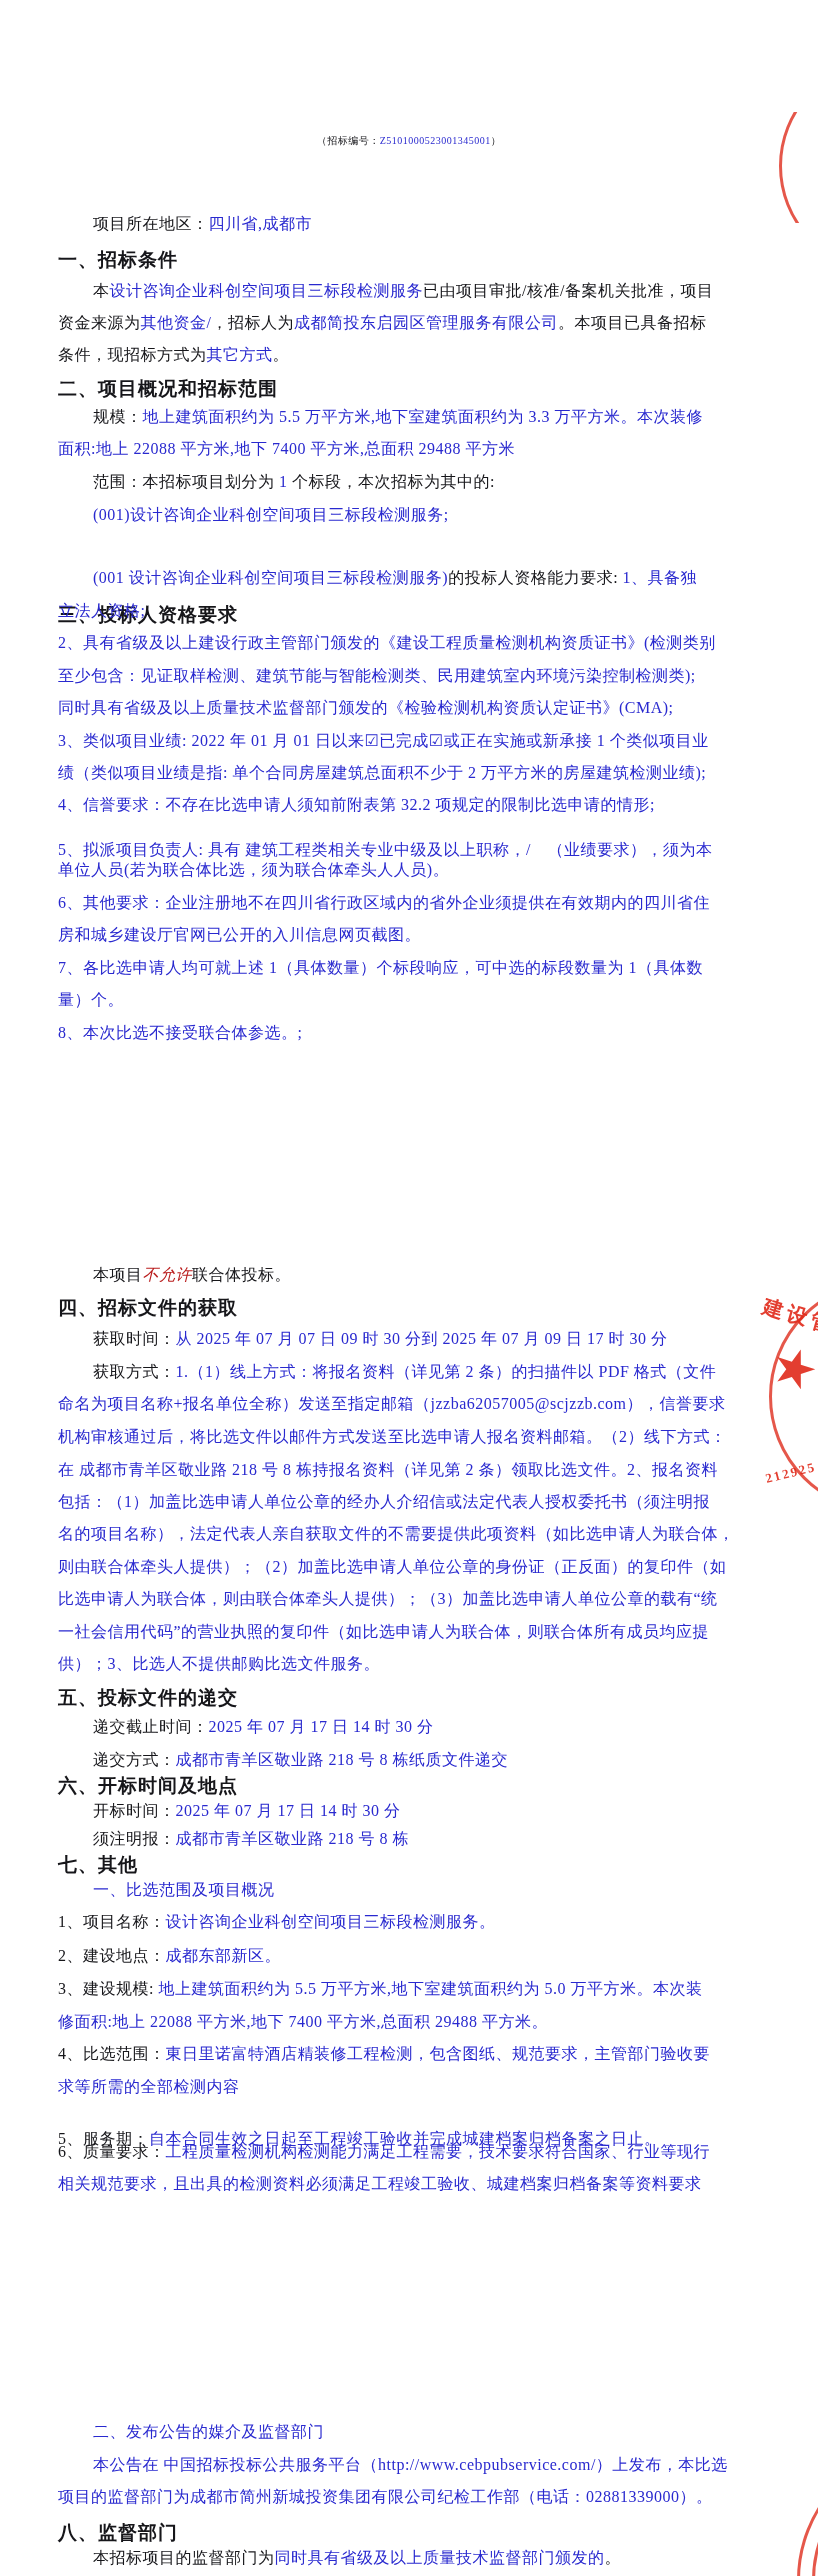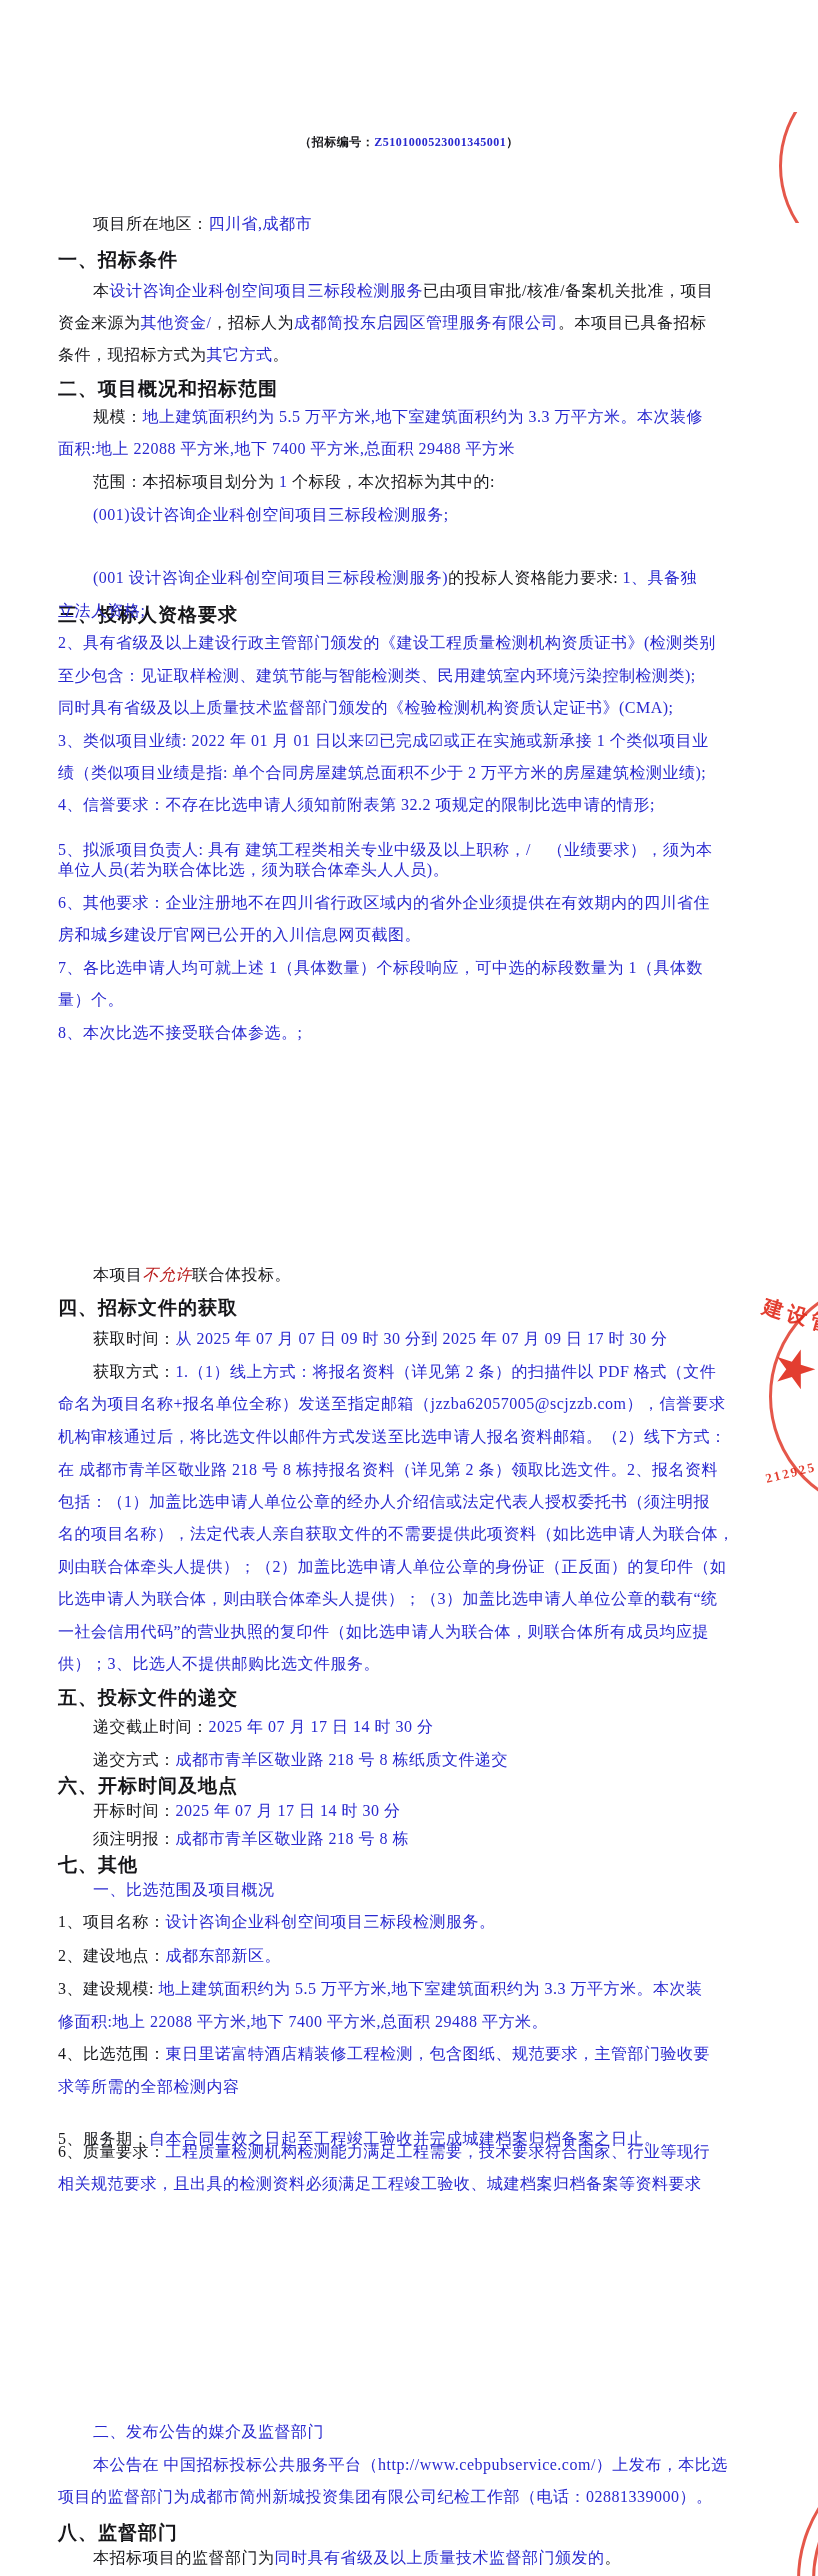--- a/index.html
+++ b/index.html
@@ -3,21 +3,21 @@
 <meta charset="utf-8">
 <style>
   html,body{margin:0;padding:0;background:#ffffff;}
   body{width:818px;height:3468px;position:relative;overflow:hidden;
        font-family:"Liberation Serif","DejaVu Serif",serif;}
   #page{position:absolute;left:0;top:0;width:818px;height:3468px;background:#ffffff;}
 
   .doc-title{position:absolute;top:104px;left:0;width:100%;text-align:center;
     font-size:24px;font-weight:bold;color:#2626cc;letter-spacing:1.5px;white-space:nowrap;}
   .bid-line{position:absolute;top:134px;left:0;width:100%;text-align:center;
-    font-size:12px;color:#16161a;letter-spacing:0.5px;white-space:nowrap;font-weight:bold;}
+    font-size:10px;color:#16161a;letter-spacing:0.5px;white-space:nowrap;}
   .bid-line .code{color:#2929cf;}
 
   .tl{position:absolute;white-space:nowrap;font-size:16px;letter-spacing:0.5px;color:#16161a;}
   .tl.h{font-size:19px;font-weight:bold;letter-spacing:1px;color:#000;}
   .s-k{color:#16161a;}
   .s-b{color:#2929cf;}
   .s-i{color:#b91c1c;font-style:italic;}
 
   
   .clipbox{position:absolute;overflow:hidden;z-index:3;}
@@ -78,21 +78,21 @@
       <div class="tl h" style="top: 1685px; left: 58px;"><span class="s-k">五、投标文件的递交</span></div>
       <div class="tl" style="top: 1717px; left: 93px;"><span class="s-k">递交截止时间：</span><span class="s-b">2025 年 07 月 17 日 14 时 30 分</span></div>
       <div class="tl" style="top: 1750px; left: 93px;"><span class="s-k">递交方式：</span><span class="s-b">成都市青羊区敬业路 218 号 8 栋纸质文件递交</span></div>
       <div class="tl h" style="top: 1773px; left: 58px;"><span class="s-k">六、开标时间及地点</span></div>
       <div class="tl" style="top: 1801px; left: 93px;"><span class="s-k">开标时间：</span><span class="s-b">2025 年 07 月 17 日 14 时 30 分</span></div>
       <div class="tl" style="top: 1829px; left: 93px;"><span class="s-k">须注明报：</span><span class="s-b">成都市青羊区敬业路 218 号 8 栋</span></div>
       <div class="tl h" style="top: 1852px; left: 58px;"><span class="s-k">七、其他</span></div>
       <div class="tl" style="top: 1880px; left: 93px;"><span class="s-b">一、比选范围及项目概况</span></div>
       <div class="tl" style="top: 1912px; left: 58px;"><span class="s-k">1、项目名称：</span><span class="s-b">设计咨询企业科创空间项目三标段检测服务。</span></div>
       <div class="tl" style="top: 1946px; left: 58px;"><span class="s-k">2、建设地点：</span><span class="s-b">成都东部新区。</span></div>
-      <div class="tl" style="top: 1979px; left: 58px;"><span class="s-k">3、建设规模: </span><span class="s-b">地上建筑面积约为 5.5 万平方米,地下室建筑面积约为 3.3 万平方米。本次装</span></div>
+      <div class="tl" style="top: 1979px; left: 58px;"><span class="s-k">3、建设规模: </span><span class="s-b">地上建筑面积约为 5.5 万平方米,地下室建筑面积约为 5.0 万平方米。本次装</span></div>
       <div class="tl" style="top: 2012px; left: 58px;"><span class="s-b">修面积:地上 22088 平方米,地下 7400 平方米,总面积 29488 平方米。</span></div>
       <div class="tl" style="top: 2044px; left: 58px;"><span class="s-k">4、比选范围：</span><span class="s-b">東日里诺富特酒店精装修工程检测，包含图纸、规范要求，主管部门验收要</span></div>
       <div class="tl" style="top: 2077px; left: 58px;"><span class="s-b">求等所需的全部检测内容</span></div>
       <div class="tl" style="top: 2109px; left: 58px; margin-top: 20px;"><span class="s-k">5、服务期：</span><span class="s-b">自本合同生效之日起至工程竣工验收并完成城建档案归档备案之日止。</span></div>
       <div class="tl" style="top: 2142px; left: 58px;"><span class="s-k">6、质量要求：</span><span class="s-b">工程质量检测机构检测能力满足工程需要，技术要求符合国家、行业等现行</span></div>
       <div class="tl" style="top: 2174px; left: 58px;"><span class="s-b">相关规范要求，且出具的检测资料必须满足工程竣工验收、城建档案归档备案等资料要求</span></div>
       <div class="tl" style="top: 2422px; left: 93px;"><span class="s-b">二、发布公告的媒介及监督部门</span></div>
       <div class="tl" style="top: 2455px; left: 93px;"><span class="s-b">本公告在 中国招标投标公共服务平台（http://www.cebpubservice.com/）上发布，本比选</span></div>
       <div class="tl" style="top: 2487px; left: 58px;"><span class="s-b">项目的监督部门为成都市简州新城投资集团有限公司纪检工作部（电话：02881339000）。</span></div>
       <div class="tl h" style="top: 2520px; left: 58px;"><span class="s-k">八、监督部门</span></div>

